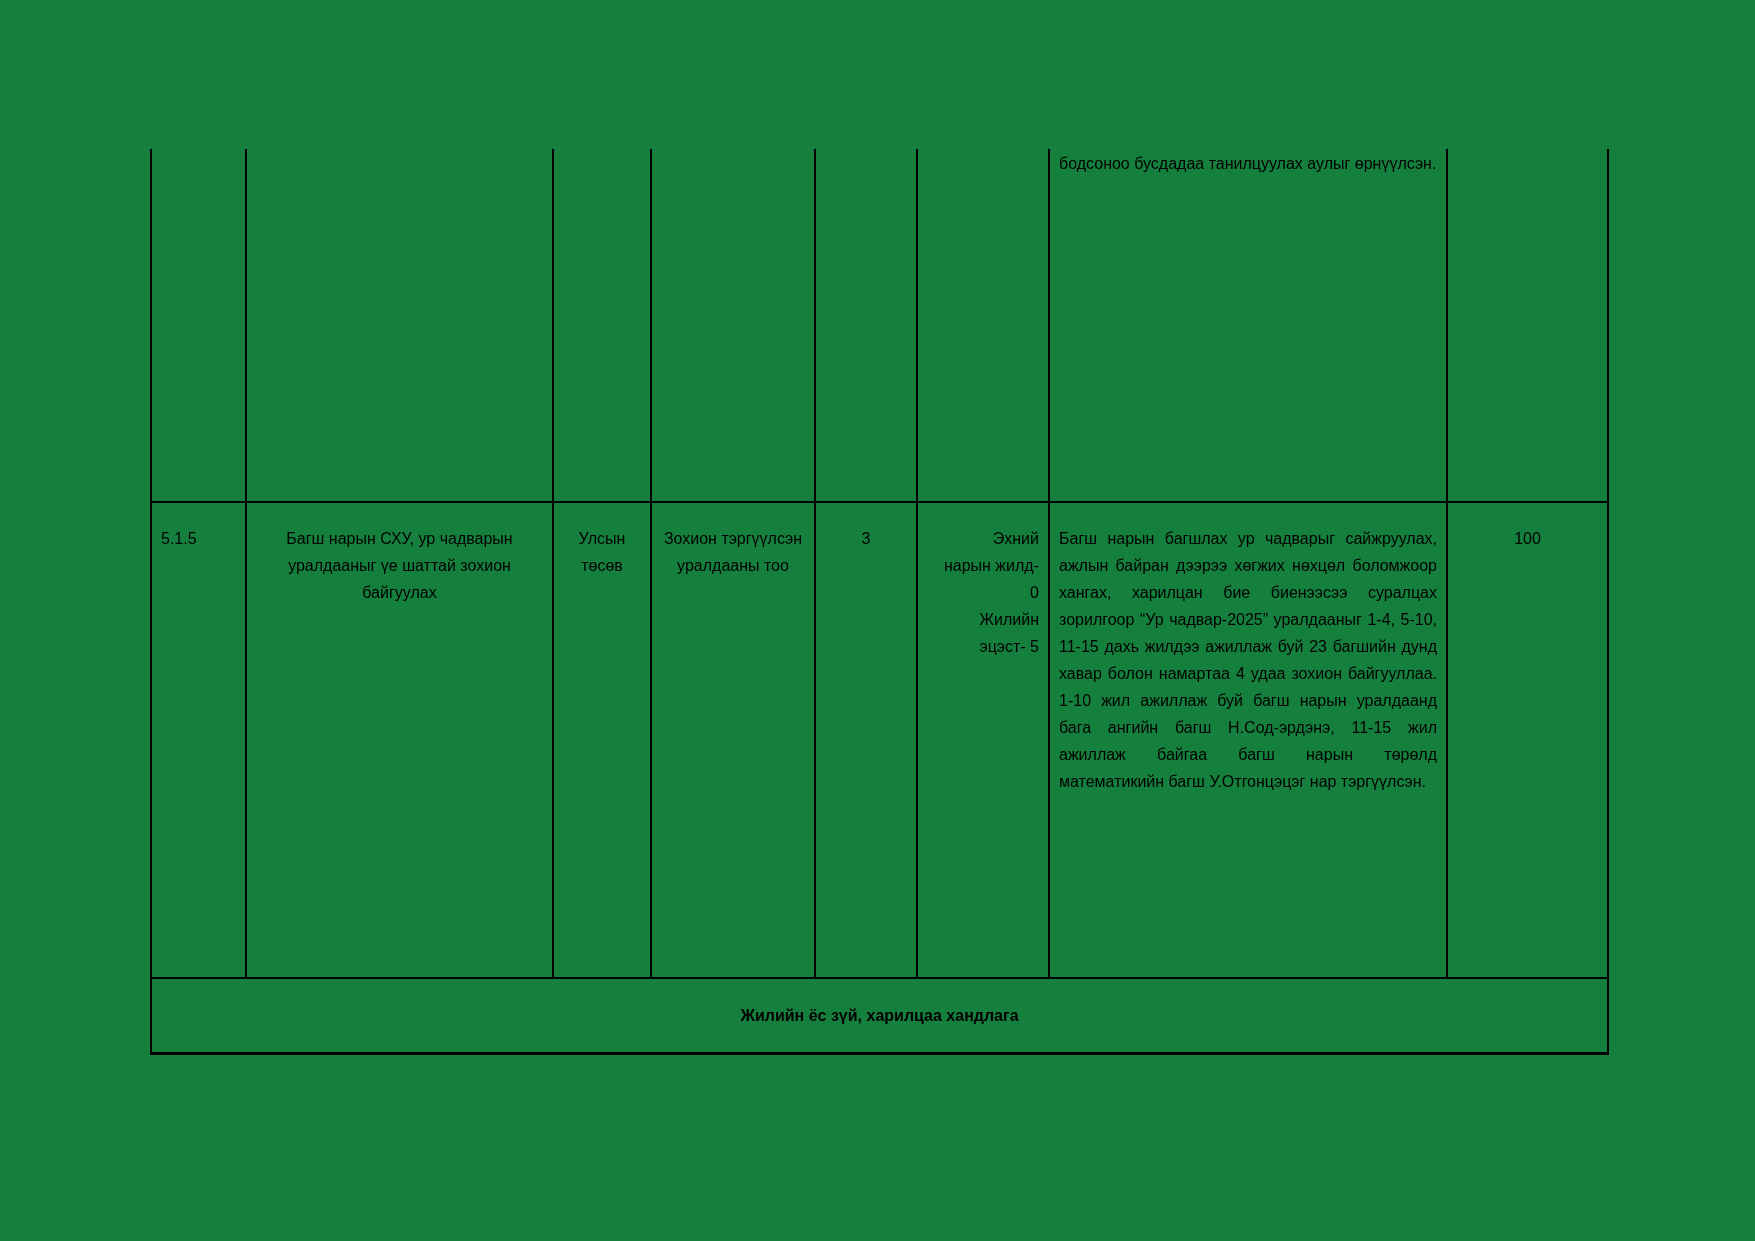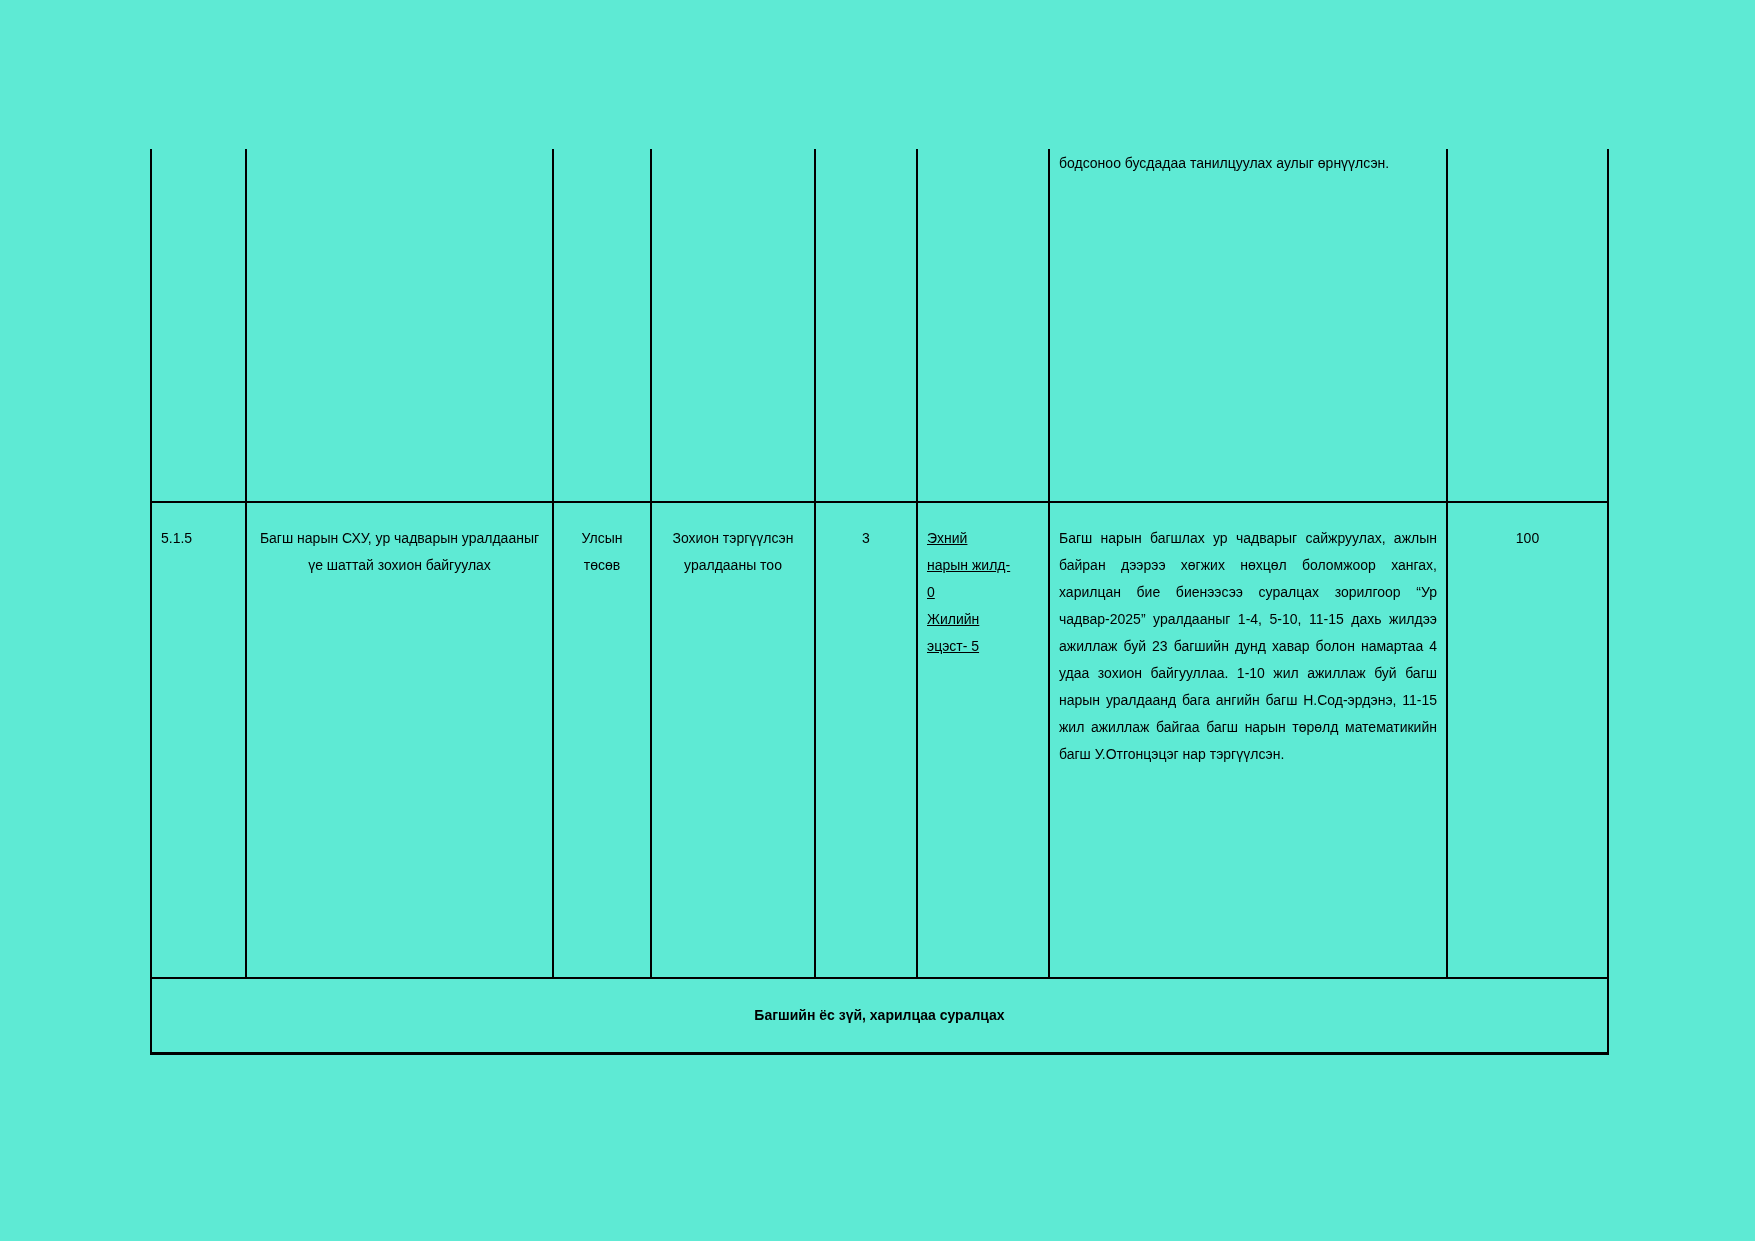--- a/index.html
+++ b/index.html
@@ -4,24 +4,24 @@
 <style>
   html, body {
     margin: 0;
     padding: 0;
     background: #888;
   }
   .page {
     position: relative;
     width: 1755px;
     height: 1241px;
-    background: #5eead4;
+    background: #15803d;
     font-family: "Liberation Sans", "DejaVu Sans", sans-serif;
     color: #000000;
-    font-size: 14px;
+    font-size: 16px;
     line-height: 27px;
     overflow: hidden;
     margin: 0 auto;
   }
   table.report {
     position: absolute;
     left: 150px;
     top: 149px;
     width: 1457px;
     border-collapse: collapse;
@@ -43,21 +43,21 @@
   tr.row-main td {
     height: 436px;
     padding-top: 22px;
     padding-bottom: 16px;
   }
   td.c-code   { text-align: left; padding-left: 12px; padding-right: 4px; }
   td.c-activity  { text-align: center; }
   td.c-budget    { text-align: center; padding-left: 6px; padding-right: 6px; }
   td.c-indicator { text-align: center; }
   td.c-target    { text-align: center; }
-  td.c-progress  { text-align: left; padding-left: 5px; padding-right: 5px; text-decoration: underline; }
+  td.c-progress  { text-align: right; padding-left: 5px; padding-right: 5px; }
   td.c-result    { text-align: justify; }
   td.c-score     { text-align: center; }
   .just { text-align: justify; }
   tr.row-section td {
     height: 73px;
     vertical-align: middle;
     text-align: center;
     font-weight: bold;
     padding: 0 10px;
     border-bottom-width: 3px;
@@ -118,18 +118,18 @@
         <td class="c-result">
           <div class="just">Багш нарын багшлах ур чадварыг сайжруулах, ажлын байран дээрээ хөгжих нөхцөл боломжоор хангах, харилцан бие биенээсээ суралцах зорилгоор “Ур чадвар-2025” уралдааныг 1-4, 5-10, 11-15 дахь жилдээ ажиллаж буй 23 багшийн дунд хавар болон намартаа 4 удаа зохион байгууллаа. 1-10 жил ажиллаж буй багш нарын уралдаанд бага ангийн багш Н.Сод-эрдэнэ, 11-15 жил ажиллаж байгаа багш нарын төрөлд математикийн багш У.Отгонцэцэг нар тэргүүлсэн.</div>
         </td>
         <td class="c-score">
           <div>100</div>
         </td>
       </tr>
 
       <tr class="row-section">
         <td colspan="8">
-          <div>Багшийн ёс зүй, харилцаа суралцах</div>
+          <div>Жилийн ёс зүй, харилцаа хандлага</div>
         </td>
       </tr>
     </tbody>
   </table>
 </div>
 
 </body></html>

